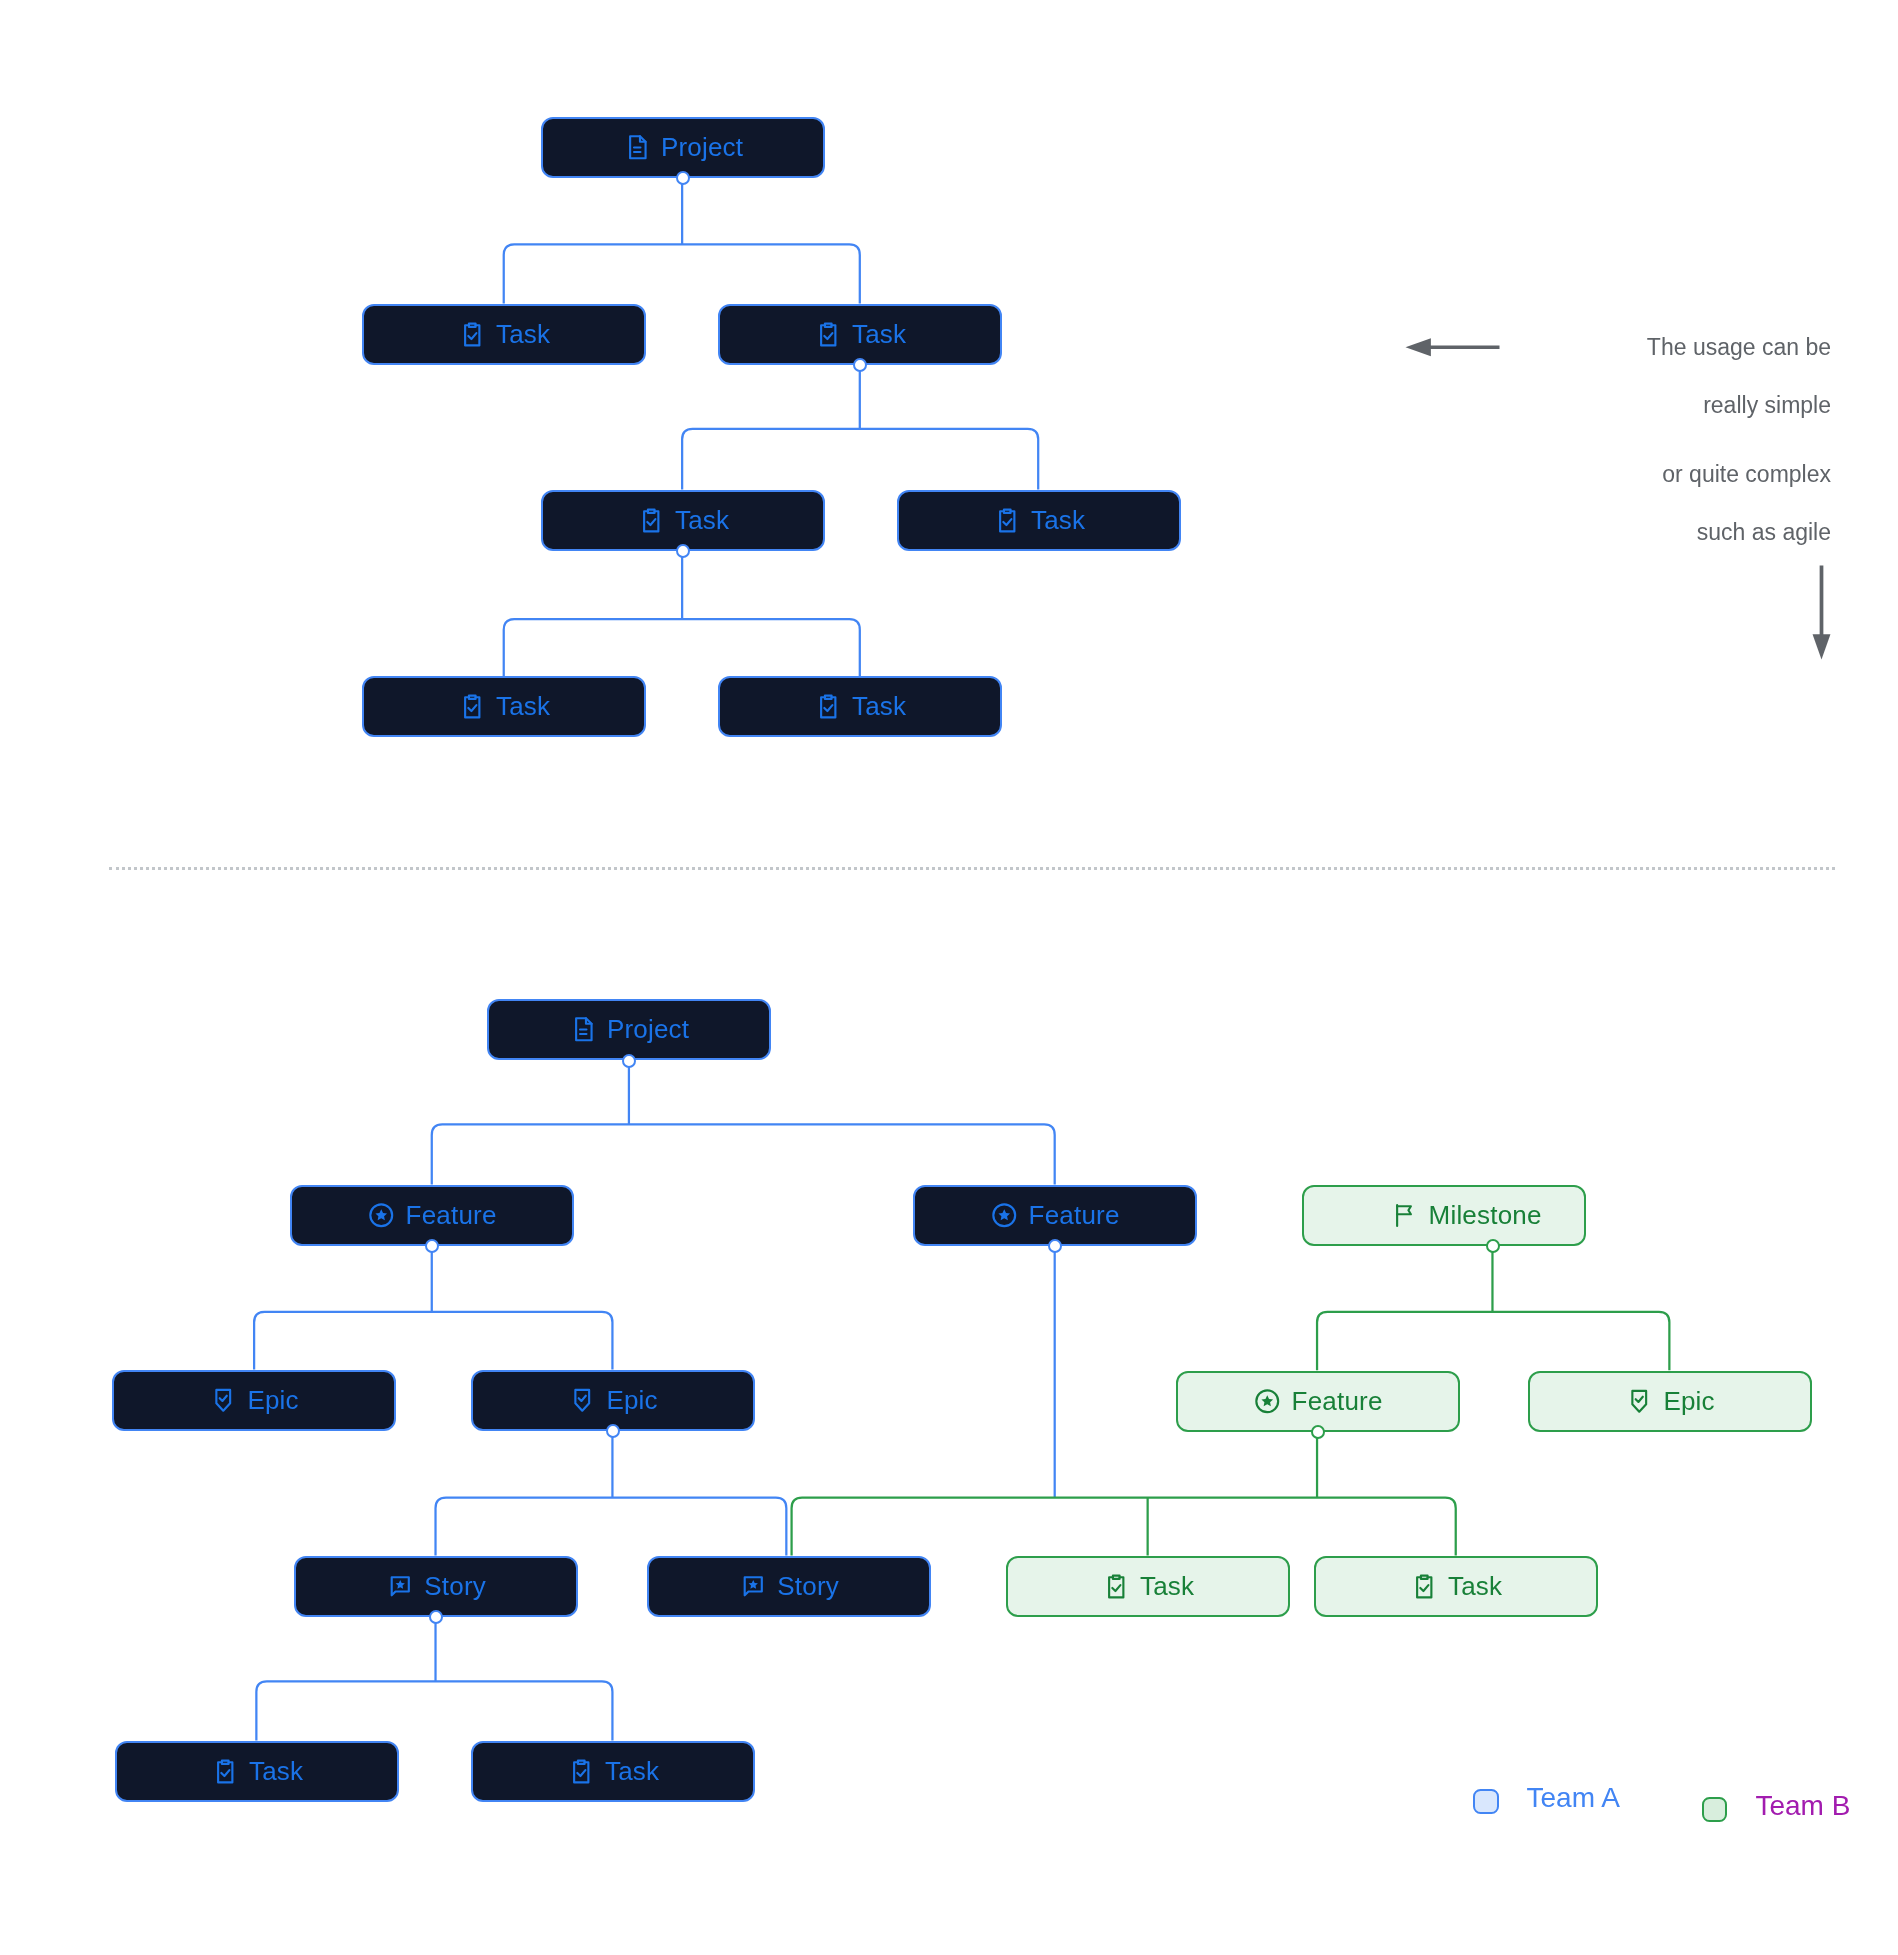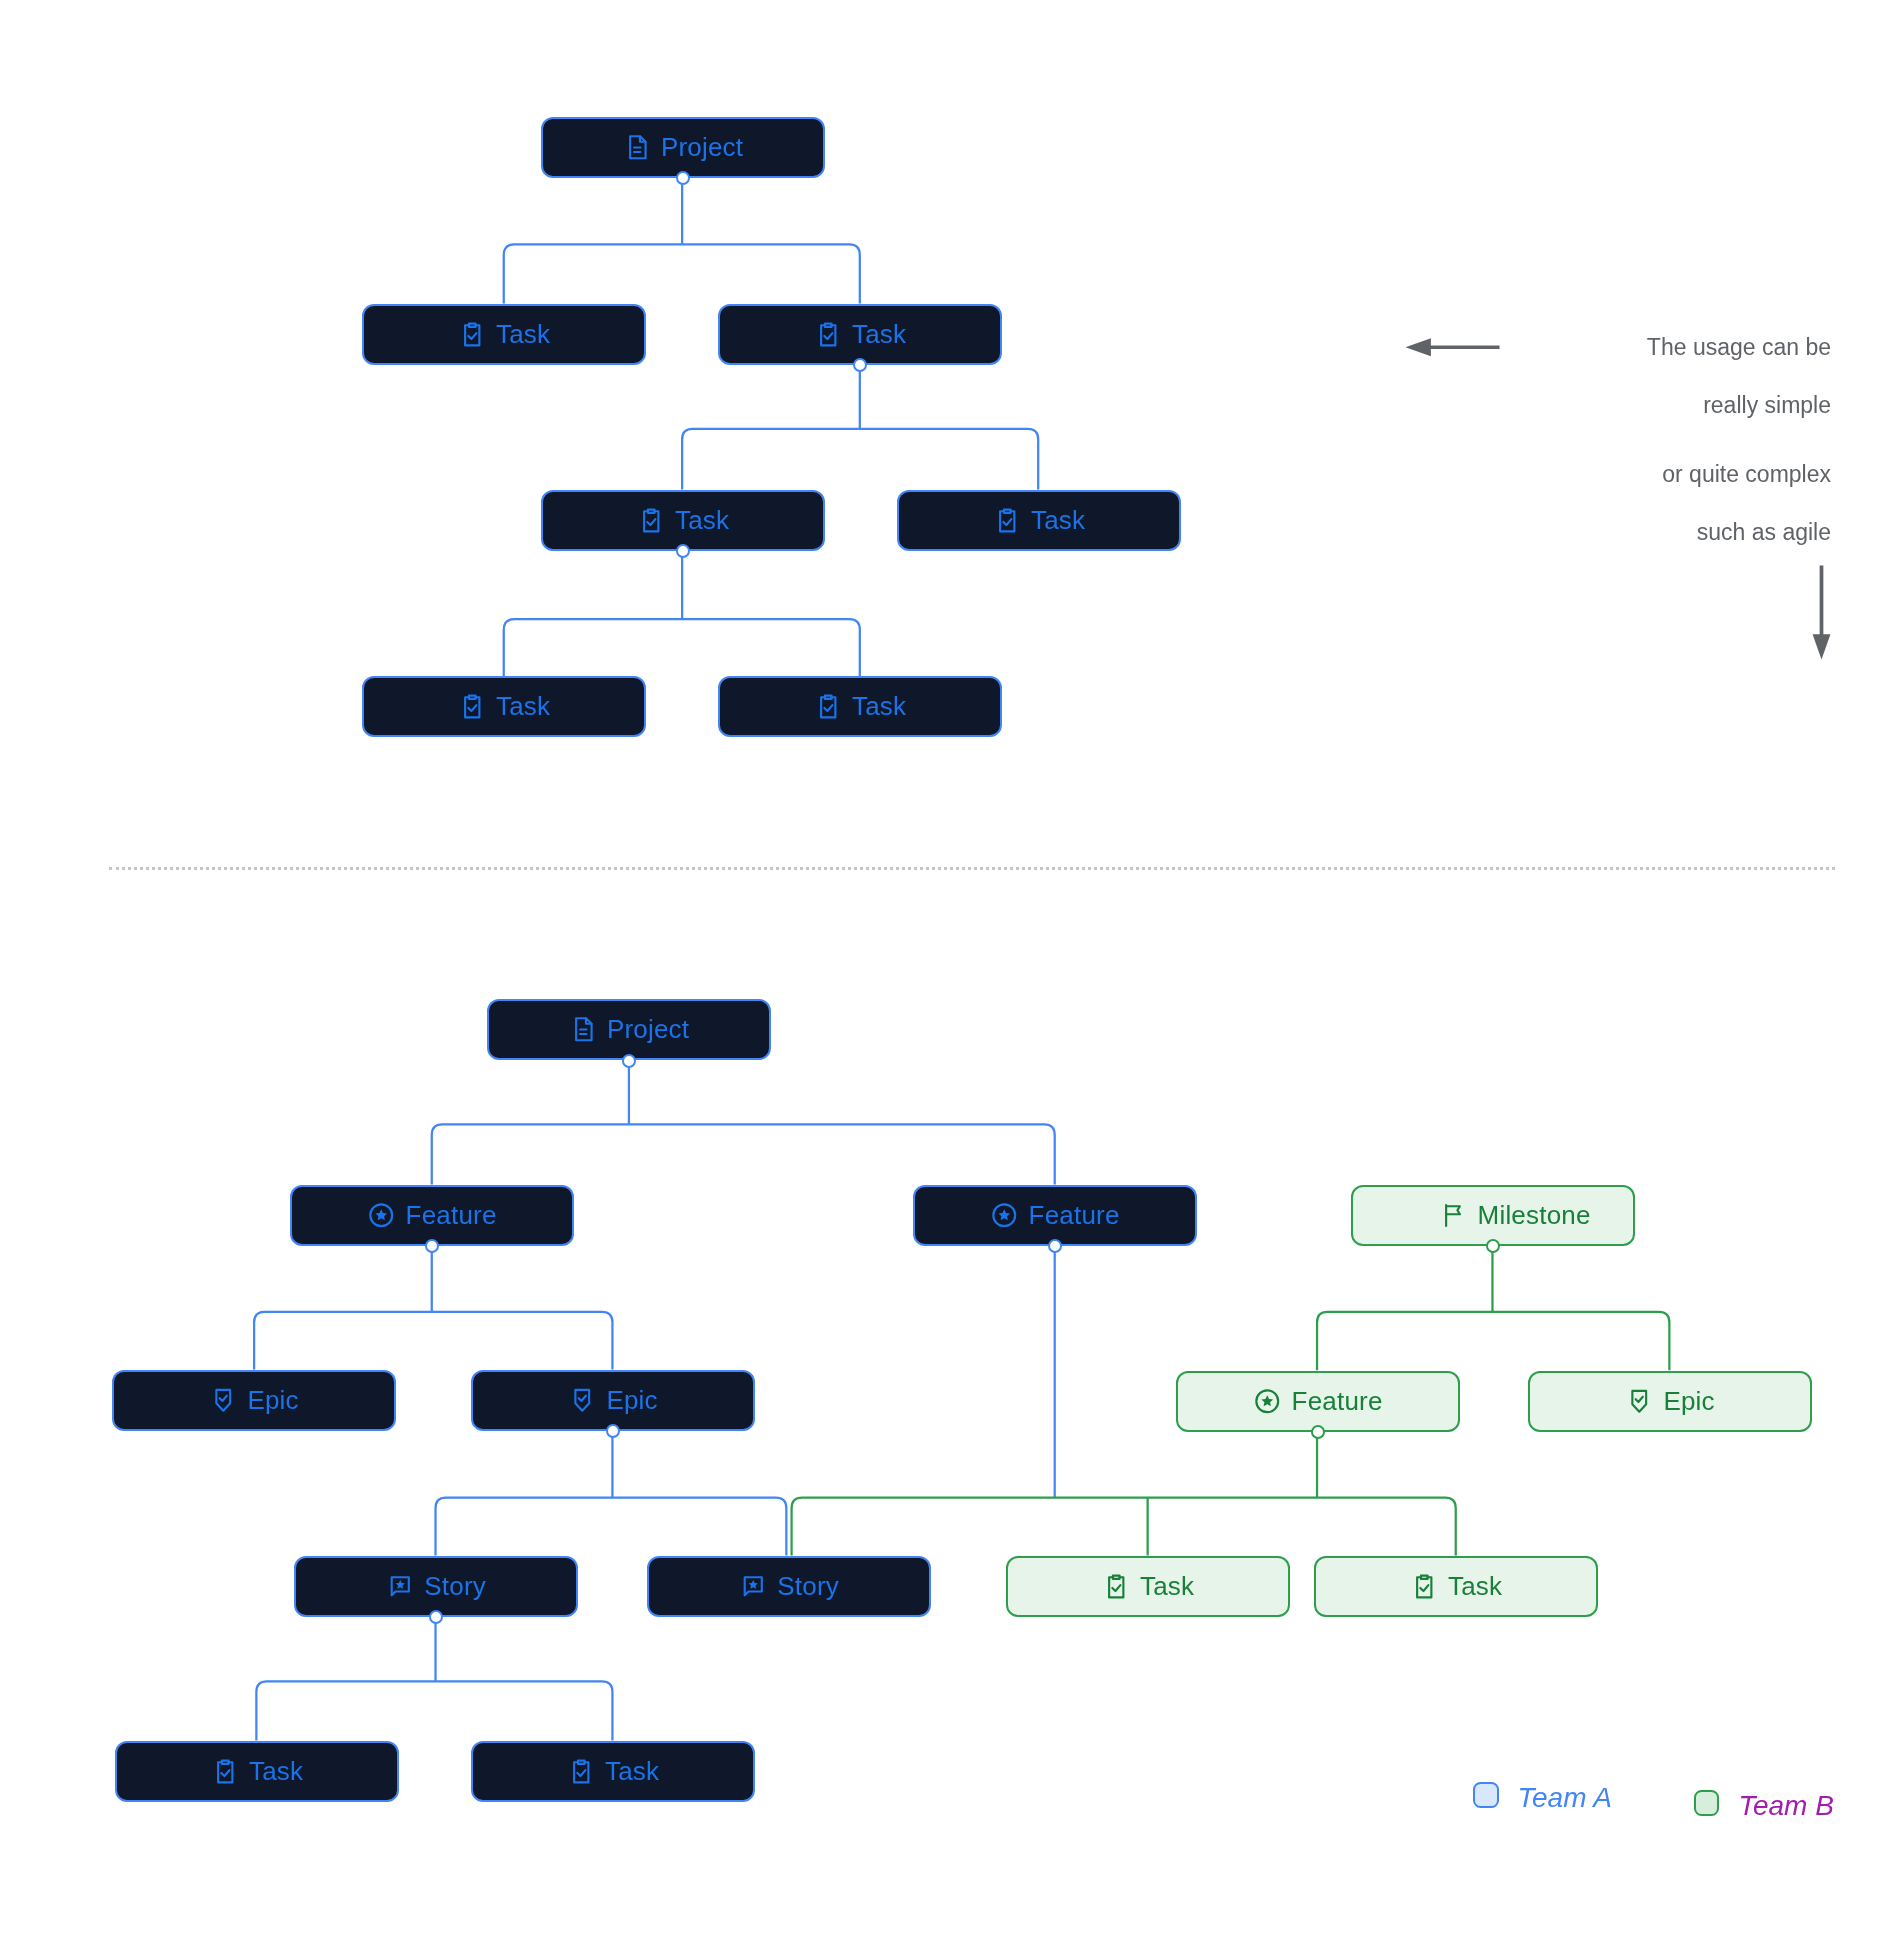--- a/index.html
+++ b/index.html
@@ -31,21 +31,21 @@
   .annotation .para2{margin-top:10.5px;}
   .arrow{position:absolute;z-index:2;}
   .separator{
     position:absolute;left:109px;top:867px;width:1726px;height:0;
     border-top:3.7px dotted #c2c6ca;z-index:1;
   }
   .legend{
     position:absolute;left:1473px;top:1774px;display:flex;gap:82px;
     align-items:center;font-size:28px;font-weight:500;z-index:2;
   }
-  .legend-item{display:flex;align-items:flex-start;gap:19px;font-style:italic;}
+  .legend-item{display:flex;align-items:flex-end;gap:28px;}
   .swatch{width:25.5px;height:25.5px;box-sizing:border-box;border-radius:7.5px;border:2.2px solid;}
   .swatch.team-A{background:#d9e7fd;border-color:#4285f4;}
   .swatch.team-B{background:#d8eedd;border-color:#2d9e4b;}
   .legend-item.team-A{color:#4285f4;}
   .legend-item.team-B{color:#a21caf;margin-top:16px;}
 </style>
 </head>
 <body>
 
 <div class="canvas">
@@ -161,21 +161,21 @@
       <div class="node team-A" style="left: 913px; top: 1185px;">
         <span class="nicon">
           <svg viewBox="0 0 24 24" fill="none" stroke="currentColor" stroke-width="1.8">
             <circle cx="12" cy="12" r="9.2"></circle>
             <path fill="currentColor" stroke="none" d="M12 6.9l1.5 3.2 3.4.4-2.5 2.4.65 3.4L12 14.6l-3.05 1.7.65-3.4-2.5-2.4 3.4-.4z"></path>
           </svg>
         </span>
         <span class="nlabel">Feature</span>
       </div>
       <div class="port team-A" style="left: 1048px; top: 1239px;"></div>
-      <div class="node team-B" style="left: 1351px; top: 1185px; padding-left: 44px;">
+      <div class="node team-B" style="left: 1302px; top: 1185px; padding-left: 44px;">
         <span class="nicon">
           <svg viewBox="0 0 24 24" fill="none" stroke="currentColor" stroke-width="1.8" stroke-linecap="round" stroke-linejoin="round">
             <path d="M6 21V3.4"></path>
             <path d="M6 4.4h11.6l-2.1 3.4 2.1 3.4H6"></path>
           </svg>
         </span>
         <span class="nlabel">Milestone</span>
       </div>
       <div class="port team-B" style="left: 1486px; top: 1239px;"></div>
       <div class="node team-A" style="left: 112px; top: 1370px;">

